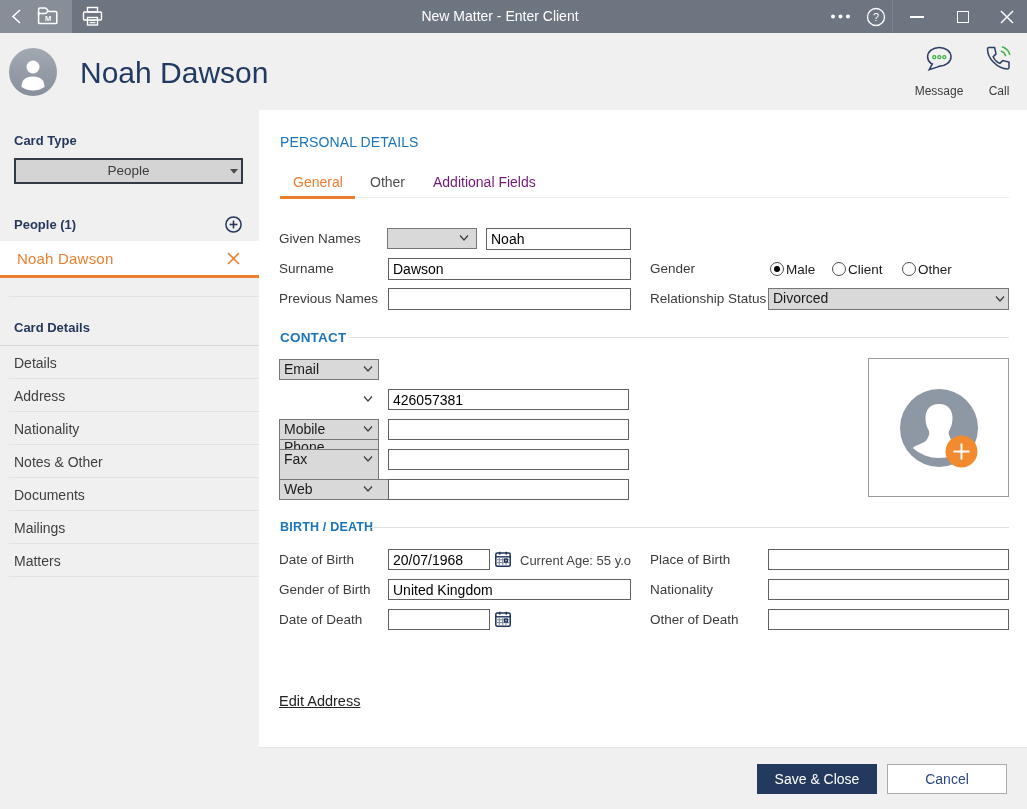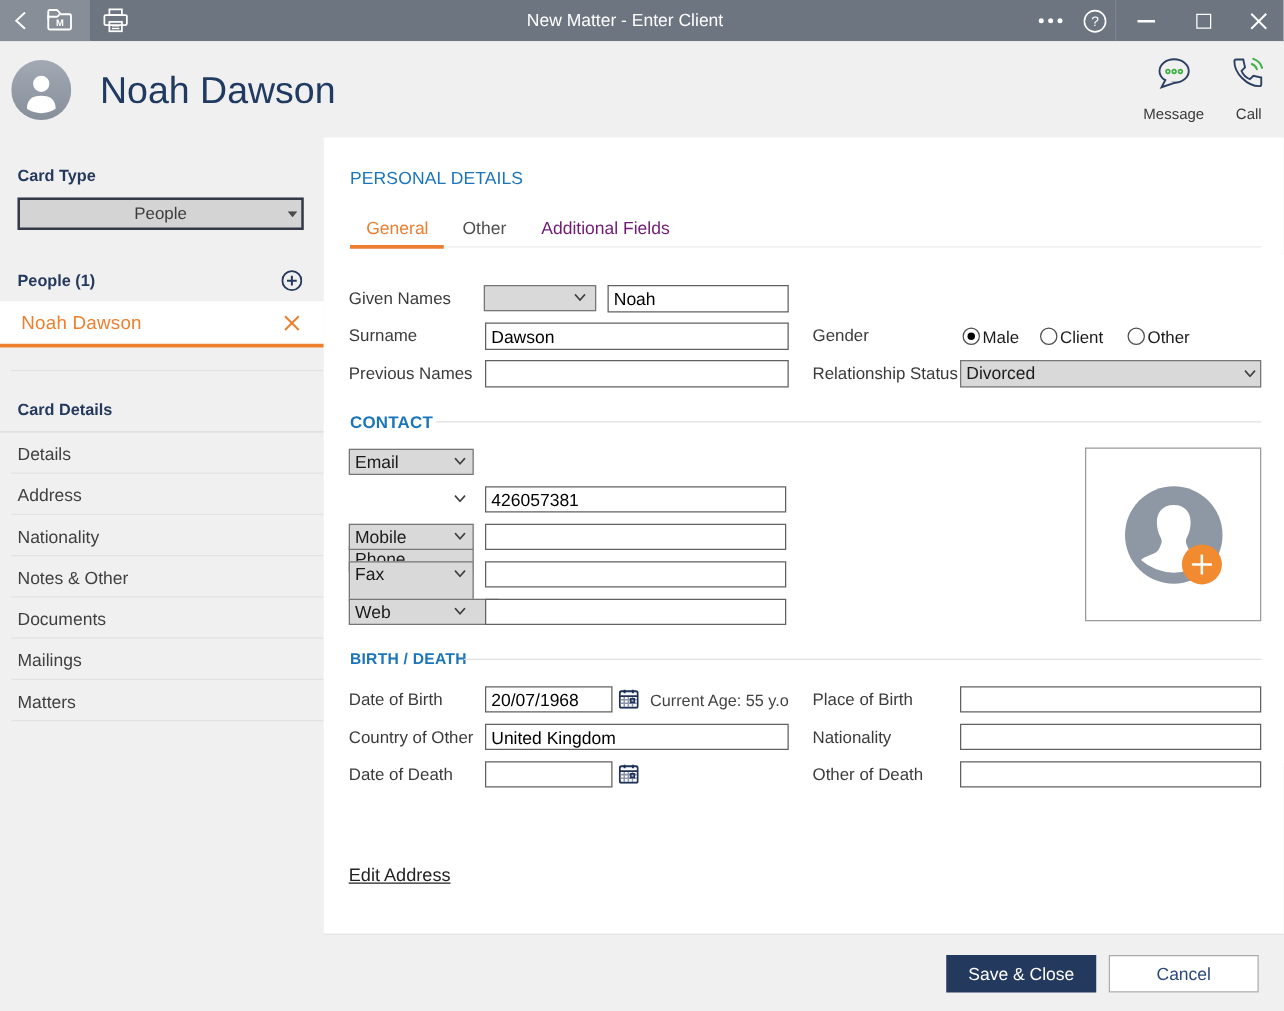--- a/index.html
+++ b/index.html
@@ -209,21 +209,21 @@
     <line x1="8.5" y1="16.5" x2="24.5" y2="16.5" stroke="#ffffff" stroke-width="2"></line>
   </svg>
 
   <div class="bluehead" style="left:21px; top:410px; font-size:12.5px;text-align:center;">BIRTH / DEATH</div>
   <div class="hr" style="left:112px; top:417px; width:638px;"></div>
   <div class="lbl" style="left:20px; top:442px;">Date of Birth</div>
   <div class="inp" style="left:129px; top:439px; width:102px; height:21px;">20/07/1968</div>
   <div class="lbl" style="left:261px; top:443px; font-size:13px; color:#444;">Current Age: 55 y.o</div>
   <div class="lbl" style="left:391px; top:442px;">Place of Birth</div>
   <div class="inp" style="left:509px; top:439px; width:241px; height:21px;"></div>
-  <div class="lbl" style="left:20px; top:472px;">Country of Other</div>
+  <div class="lbl" style="left:20px; top:472px;">Gender of Birth</div>
   <div class="inp" style="left:129px; top:469px; width:243px; height:21px;">United Kingdom</div>
   <div class="lbl" style="left:391px; top:472px;">Nationality</div>
   <div class="inp" style="left:509px; top:469px; width:241px; height:21px;"></div>
   <div class="lbl" style="left:20px; top:502px;">Date of Death</div>
   <div class="inp" style="left:129px; top:499px; width:102px; height:21px;"></div>
   <div class="lbl" style="left:391px; top:502px;">Other of Death</div>
   <div class="inp" style="left:509px; top:499px; width:241px; height:21px;"></div>
 
   <div style="position:absolute; left:20px; top:583px; font-size:14.5px; color:#222; text-decoration:underline;">Edit Address</div>
 

